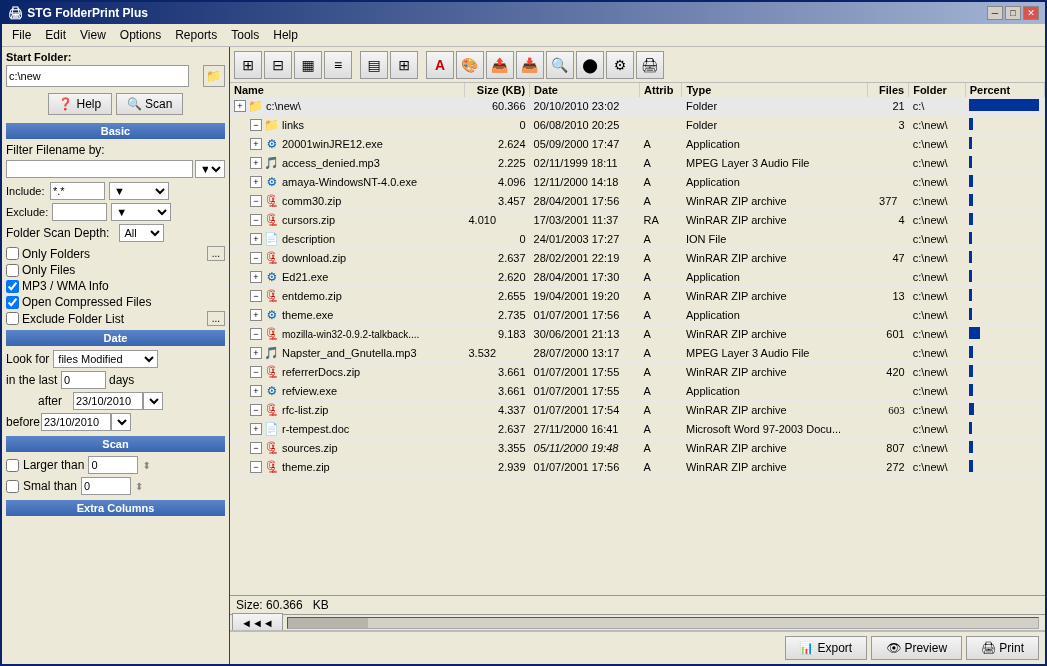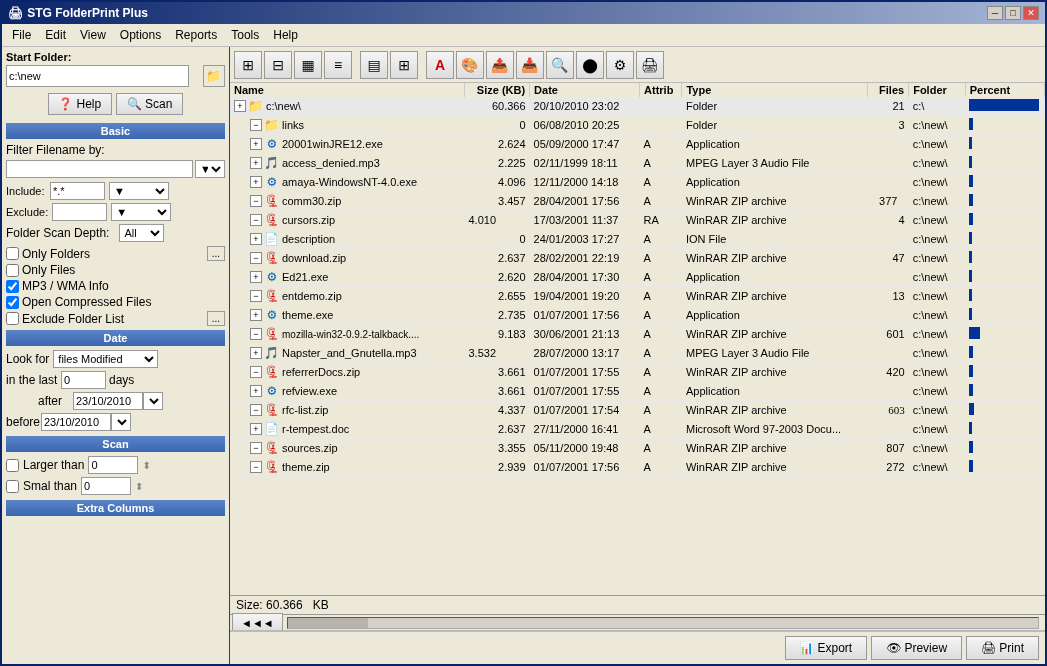--- a/index.html
+++ b/index.html
@@ -606,21 +606,21 @@
     </tr>
                 <tr class="file-row">
       <td class="file-cell" style="width:260px;">
         <div class="file-name-cell" style="padding-left:16px;">
           <span class="expand-icon">−</span>
           <span class="file-icon zip-icon">🗜</span>
           <span style="font-size:11px;">sources.zip</span>
         </div>
       </td>
       <td class="file-cell" style="width:70px;text-align:right;">3.355</td>
-      <td class="file-cell" style="width:120px;">05/11/2000 19:48</td>
+      <td class="file-cell" style="width:120px;font-style:italic;">05/11/2000 19:48</td>
       <td class="file-cell" style="width:45px;">A</td>
       <td class="file-cell" style="width:200px;">WinRAR ZIP archive</td>
       <td class="file-cell" style="width:45px;text-align:right;">807</td>
       <td class="file-cell" style="width:65px;">c:\new\</td>
       <td class="file-cell" style="width:80px;">
         <span class="percent-bar" style="width:4px;"></span>
       </td>
     </tr>
                 <tr class="file-row">
       <td class="file-cell" style="width:260px;">

